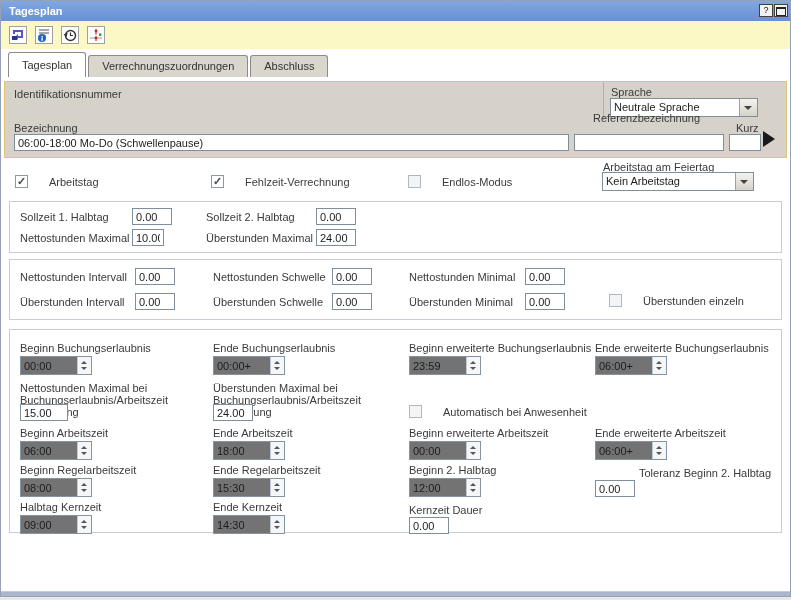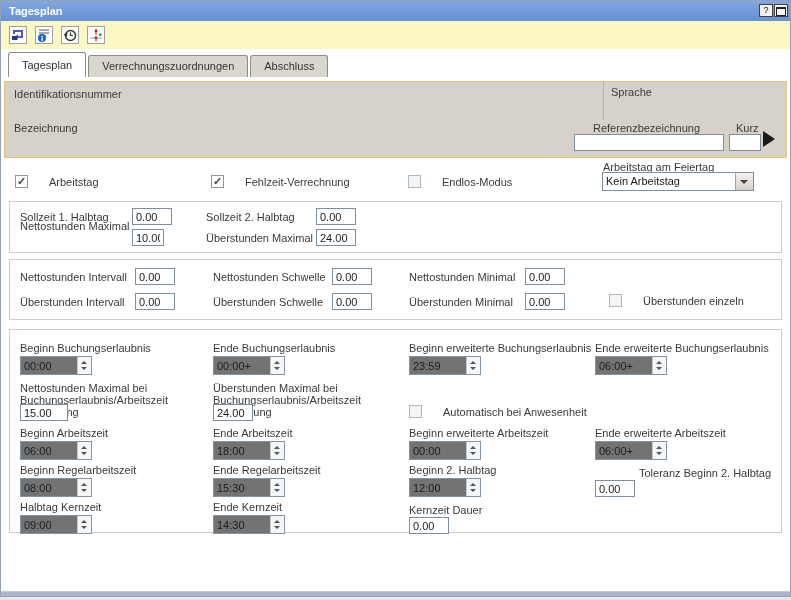--- a/index.html
+++ b/index.html
@@ -128,24 +128,31 @@
     <div class="tab">Verrechnungszuordnungen</div>
     <div class="tab">Abschluss</div>
   </div>
 
   <div class="panel">
     <div class="vsep"></div>
 
     <span class="lbl" style="left:9px;top:6px;">Identifikationsnummer</span>
 
     <span class="lbl" style="left:606px;top:4px;">Sprache</span>
+    <div class="combo" style="left:605px;top:16px;width:148px;">
+      <span class="combo-val">Neutrale Sprache</span>
+      <span class="combo-btn">
+          <i></i>
+        </span>
+    </div>
 
     <span class="lbl" style="left:9px;top:40px;">Bezeichnung</span>
-
-    <span class="lbl" style="left:569px;top:40px;padding-left:19px;">Referenzbezeichnung</span>
+    <input class="txt" style="left: 9px; top: 52px; width: 555px;" value="06:00-18:00 Mo-Do (Schwellenpause)">
+
+    <span class="lbl" style="left:569px;top:30px;padding-left:19px;">Referenzbezeichnung</span>
     <input class="txt" style="left: 569px; top: 52px; width: 150px;" value="">
 
     <span class="lbl" style="left:731px;top:40px;">Kurz</span>
     <input class="txt" style="left: 724px; top: 52px; width: 32px;" value="">
 
     <span class="arrow-right" style="left:758px;top:49px;"></span>
   </div>
 
   <span class="lbl" style="left:602px;top:160px;">Arbeitstag am Feiertag</span>
   <div class="combo" style="left:601px;top:171px;width:152px;">
@@ -168,21 +175,21 @@
   <span class="cb off" style="left:407px;top:174px;">
       <span class="mark"></span>
     </span>
   <span class="cb-lbl" style="left:425px;top:175px;">Endlos-Modus</span>
 
   <div class="group" id="group1">
     <span class="lbl" style="left:10px;top:9px;">Sollzeit 1. Halbtag</span>
     <input class="txt" style="left: 122px; top: 6px; width: 40px;" value="0.00">
     <span class="lbl" style="left:196px;top:9px;">Sollzeit 2. Halbtag</span>
     <input class="txt" style="left: 306px; top: 6px; width: 40px;" value="0.00">
-    <span class="lbl" style="left:10px;top:18px;">Nettostunden Maximal</span>
+    <span class="lbl" style="left:10px;top:30px;">Nettostunden Maximal</span>
     <input class="txt" style="left: 122px; top: 27px; width: 32px;" value="10.00">
     <span class="lbl" style="left:196px;top:30px;">Überstunden Maximal</span>
     <input class="txt" style="left: 306px; top: 27px; width: 40px;" value="24.00">
   </div>
 
   <div class="group" id="group2">
     <span class="lbl" style="left:10px;top:11px;">Nettostunden Intervall</span>
     <input class="txt" style="left: 125px; top: 8px; width: 40px;" value="0.00">
     <span class="lbl" style="left:203px;top:11px;">Nettostunden Schwelle</span>
     <input class="txt" style="left: 322px; top: 8px; width: 40px;" value="0.00">

